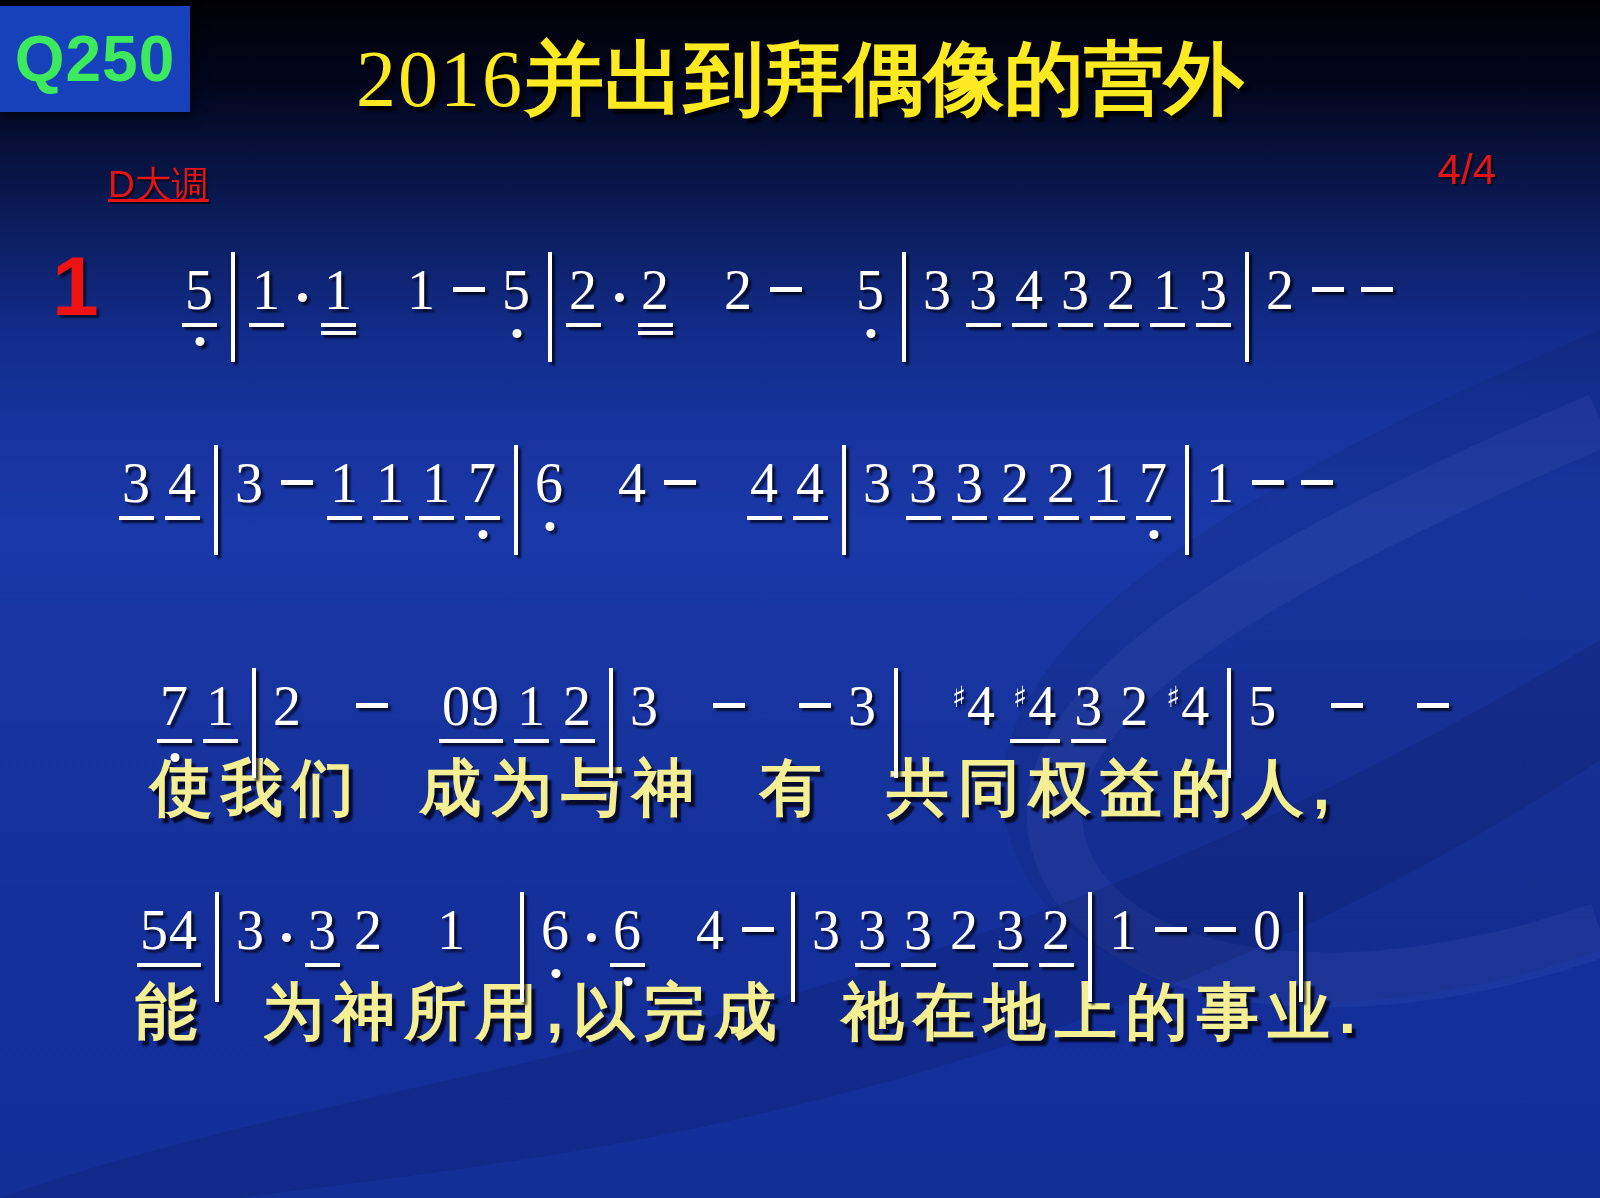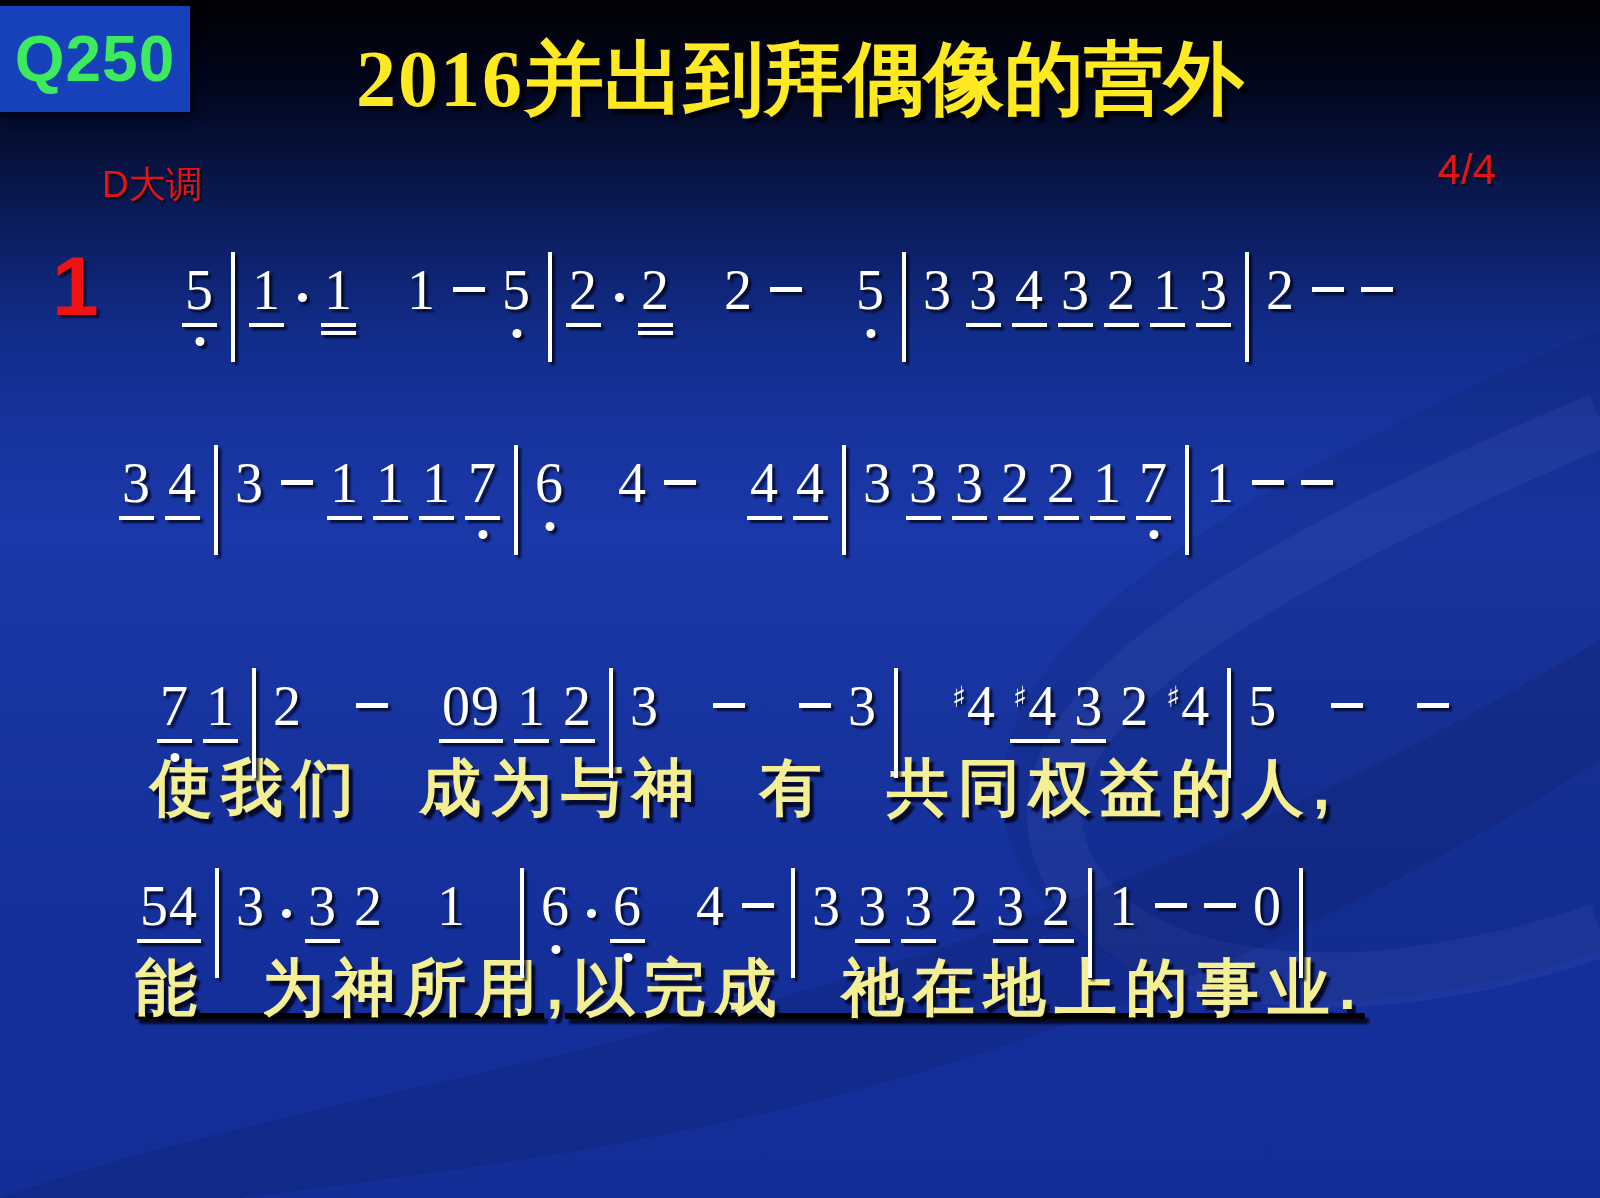--- a/index.html
+++ b/index.html
@@ -17,24 +17,24 @@
     position:absolute; left:0; top:6px; width:190px; height:106px;
     background:#1641bb; box-shadow:4px 4px 10px rgba(0,0,0,0.55);
     display:flex; align-items:center; justify-content:center;
     color:#3dea5e; font-size:64px; font-weight:bold; letter-spacing:1px;
   }
   .title {
     position:absolute; left:0; right:0; top:26px; text-align:center;
     color:#ffe920; font-weight:bold; font-size:80px;
     text-shadow:5px 5px 2px rgba(0,0,5,0.85); white-space:nowrap;
   }
-  .title .year { font-family:"Liberation Serif", serif; font-weight:bold; letter-spacing:2px; }
+  .title .year { font-family:"Liberation Serif", serif; font-weight:normal; letter-spacing:2px; }
   .keysig {
-    position:absolute; left:102px; top:160px;
-    color:#e41414; font-size:37px; text-shadow:2px 2px 1px rgba(0,0,5,0.6);
+    position:absolute; left:108px; top:160px;
+    color:#e41414; font-size:37px; text-shadow:2px 2px 1px rgba(0,0,5,0.6);text-decoration:underline;
   }
   .timesig {
     position:absolute; right:104px; top:146px;
     color:#e41414; font-size:42px; text-shadow:2px 2px 1px rgba(0,0,5,0.6);
   }
   .verse-number {
     position:absolute; left:52px; top:244px;
     color:#ee1212; font-size:84px; font-weight:bold; line-height:1;
     text-shadow:3px 3px 2px rgba(0,0,5,0.6);
   }
@@ -186,21 +186,21 @@
         <span class="barline"></span>
         <span class="note"><span class="digit">5</span></span>
         <span class="spacer"></span>
         <span class="dash"></span>
         <span class="spacer"></span>
         <span class="dash"></span>
       </div>
     <div class="lyrics">使我们 成为与神 有 共同权益的人,</div>
   </div>
 
-  <div class="stanza" style="left:135px; top:878px;text-decoration:underline;">
+  <div class="stanza" style="left:135px; top:902px;">
     <div class="notes" style="margin-left:5px;">
         <span class="note"><span class="digit">54</span><span class="ul ul1"></span></span>
         <span class="barline"></span>
         <span class="note"><span class="digit">3</span></span>
         <span class="dotsep"></span>
         <span class="note"><span class="digit">3</span><span class="ul ul1"></span></span>
         <span class="note"><span class="digit">2</span></span>
         <span class="spacer"></span>
         <span class="note"><span class="digit">1</span></span>
         <span class="spacer"></span>

